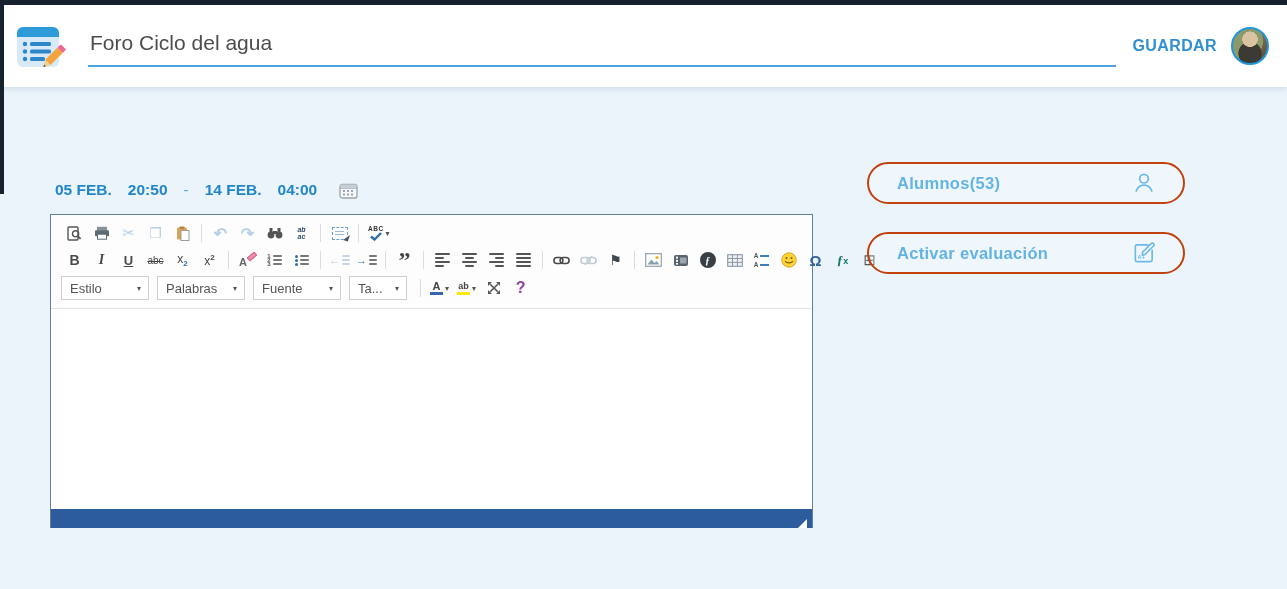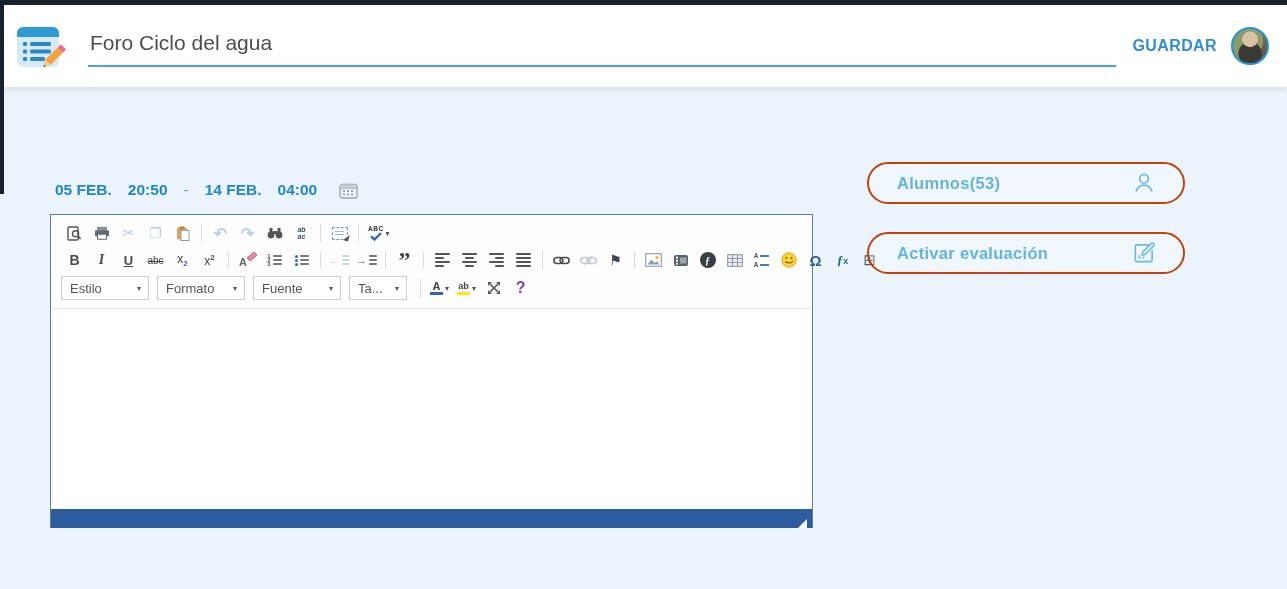--- a/index.html
+++ b/index.html
@@ -418,21 +418,21 @@
         </button>
         <button class="tbtn g-iframe">⊞</button>
       </div>
 
       <div class="trow">
         <div class="tsel w88">
           <span>Estilo</span>
           <span class="caret">▾</span>
         </div>
         <div class="tsel w88">
-          <span>Formato</span>
+          <span>Palabras</span>
           <span class="caret">▾</span>
         </div>
         <div class="tsel w88">
           <span>Fuente</span>
           <span class="caret">▾</span>
         </div>
         <div class="tsel w58">
           <span>Ta...</span>
           <span class="caret">▾</span>
         </div>

